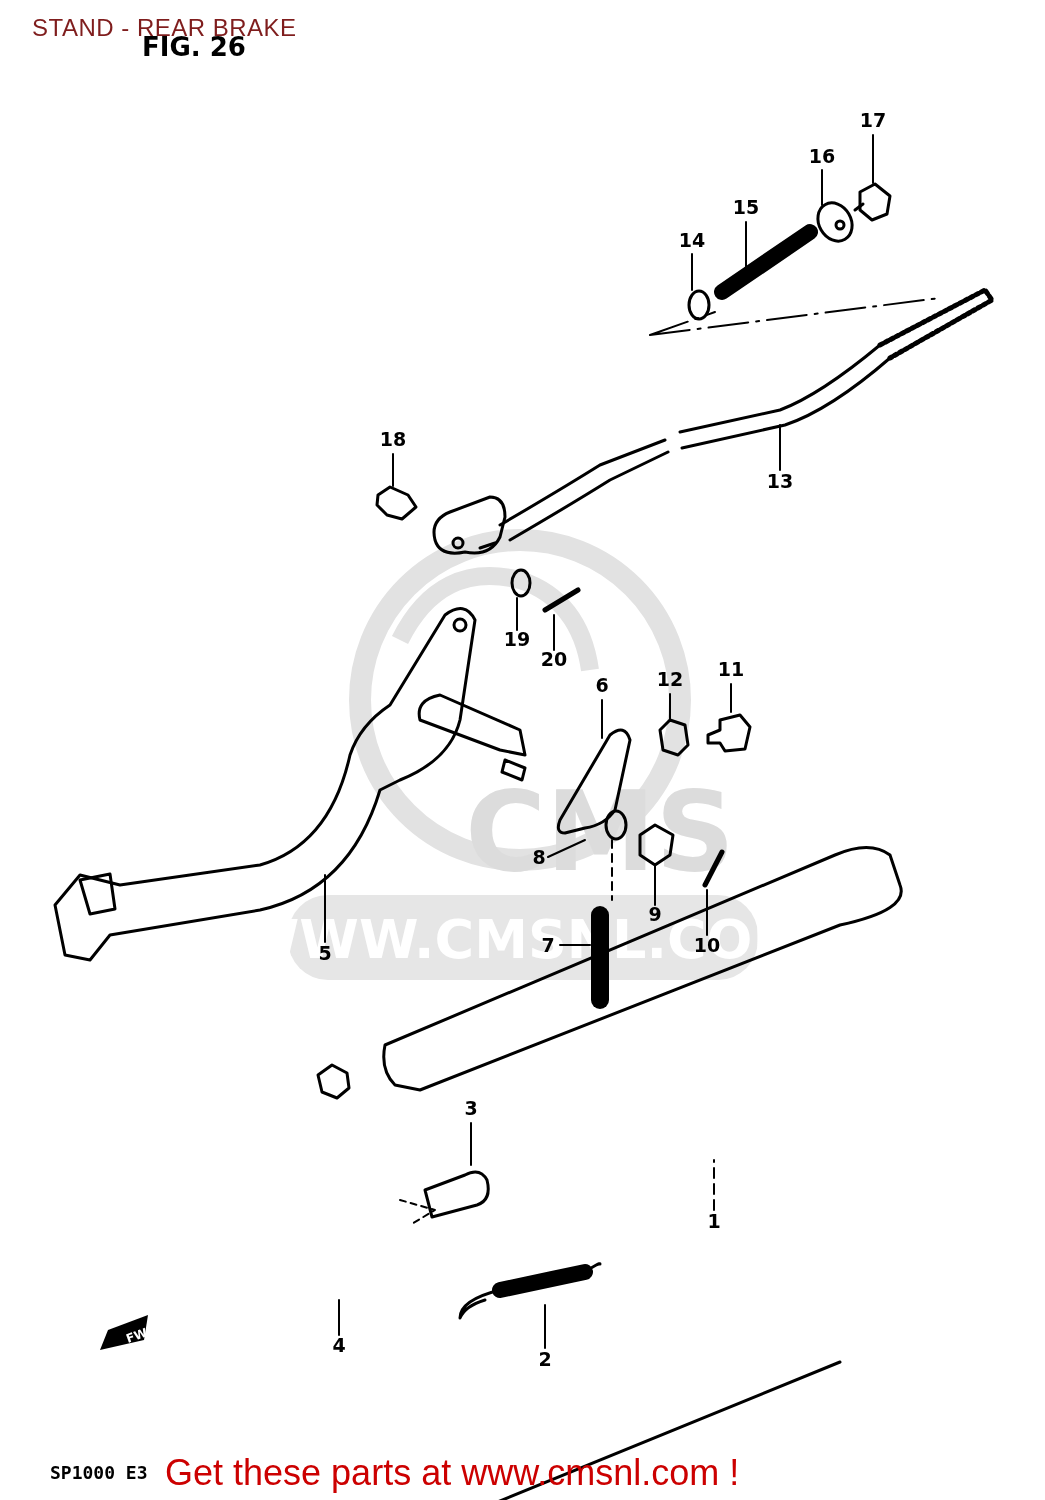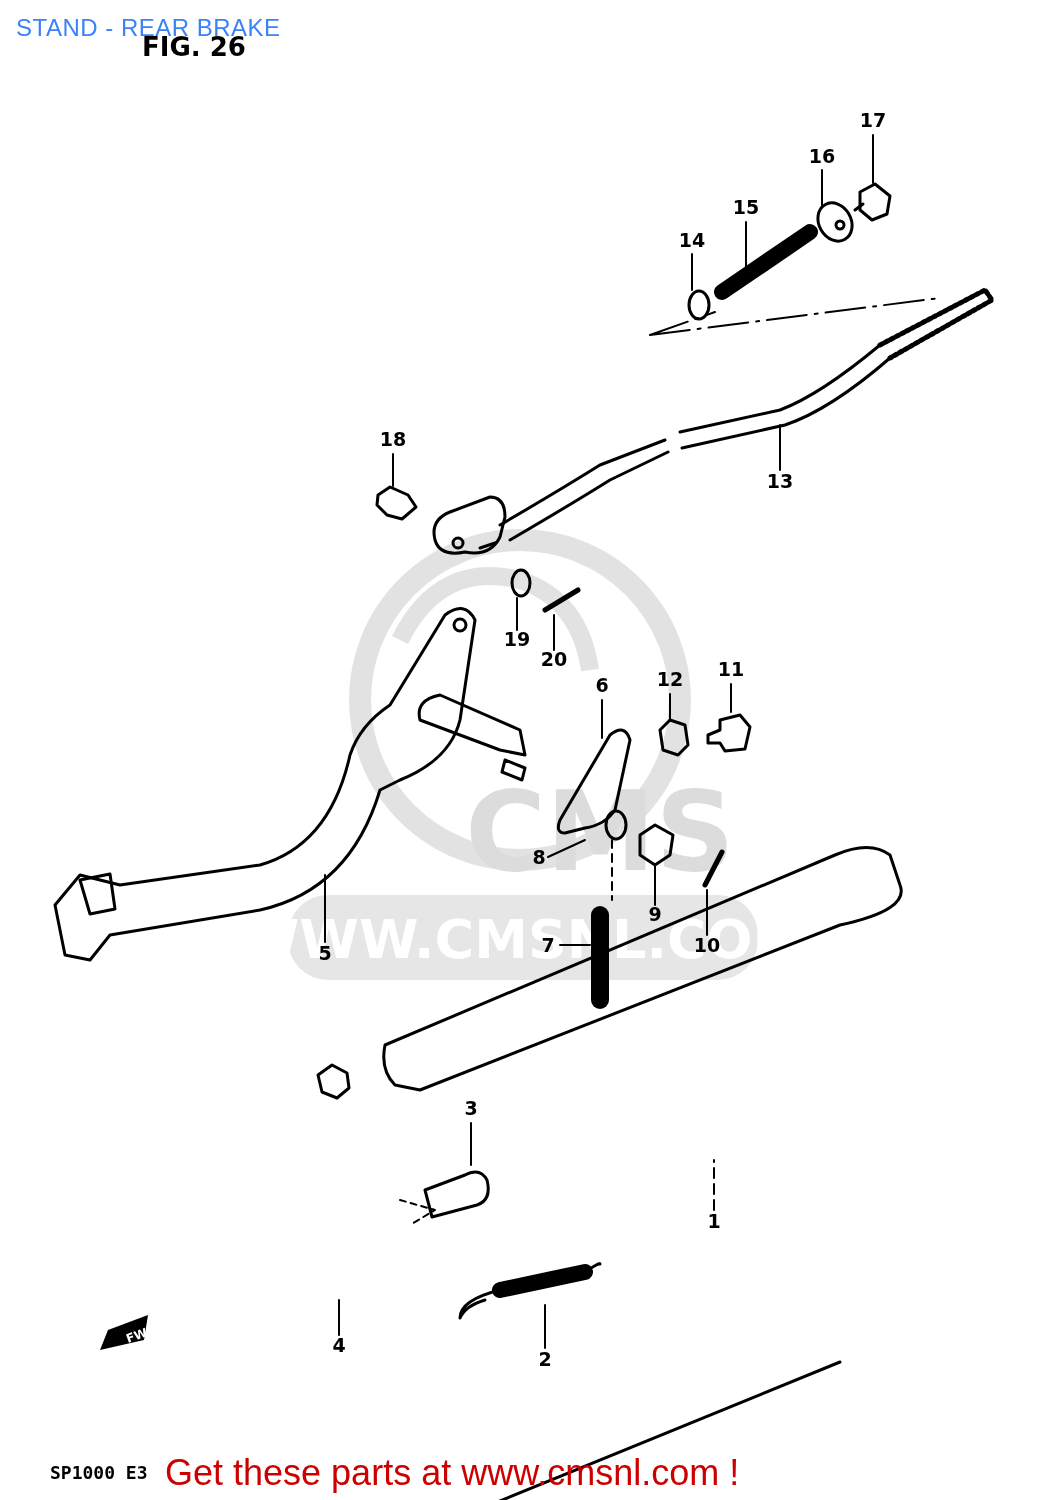--- a/index.html
+++ b/index.html
@@ -1,17 +1,17 @@
 <!DOCTYPE html>
 <html><head>
 <meta charset="utf-8">
 <style>
   html,body{margin:0;padding:0;background:#fff;}
   body{width:1045px;height:1500px;position:relative;overflow:hidden;font-family:"Liberation Sans",sans-serif;}
-  .page-title{position:absolute;left:16px;top:14px;font-size:24px;color:#3b82f6;letter-spacing:0.5px;z-index:3;}
+  .page-title{position:absolute;left:32px;top:14px;font-size:24px;color:#7f1d1d;letter-spacing:0.5px;z-index:3;}
   .fig-label{position:absolute;left:120px;top:32px;font-size:26px;font-weight:bold;color:#000;font-family:"DejaVu Sans",sans-serif;z-index:2;margin-left:22px;}
   svg.diagram{position:absolute;left:0;top:0;}
   .num{font-family:"DejaVu Sans",sans-serif;font-weight:bold;font-size:19px;fill:#000;text-anchor:middle;}
   .wm-text{font-family:"DejaVu Sans",sans-serif;font-weight:bold;fill:#dcdcdc;}
   .model-code{position:absolute;left:50px;top:1462px;font-size:18px;font-weight:bold;color:#000;font-family:"DejaVu Sans Mono",monospace;}
   .promo{position:absolute;left:165px;top:1452px;font-size:36px;color:#cc0000;text-decoration:none;}
 </style>
 </head>
 <body>
 

